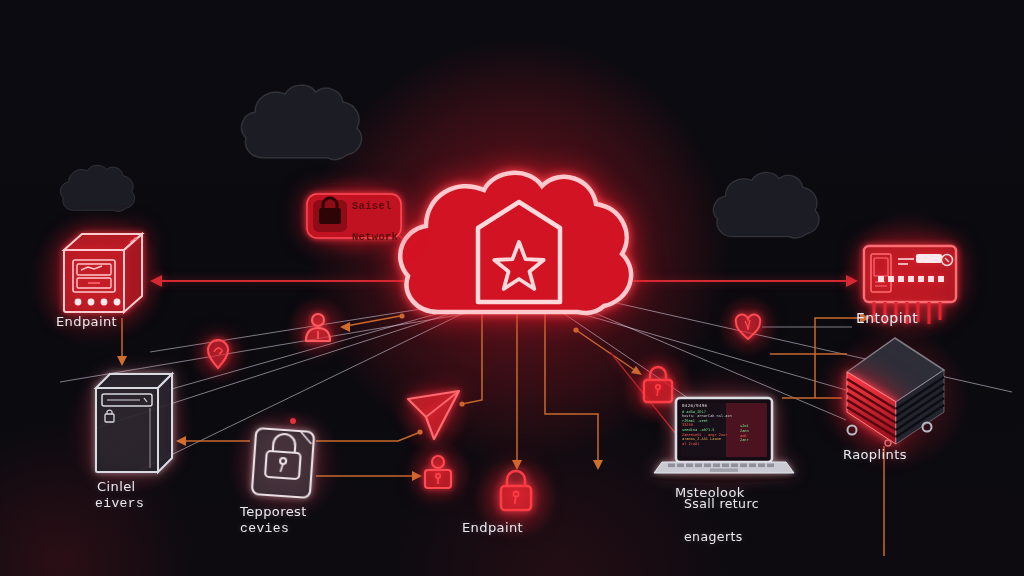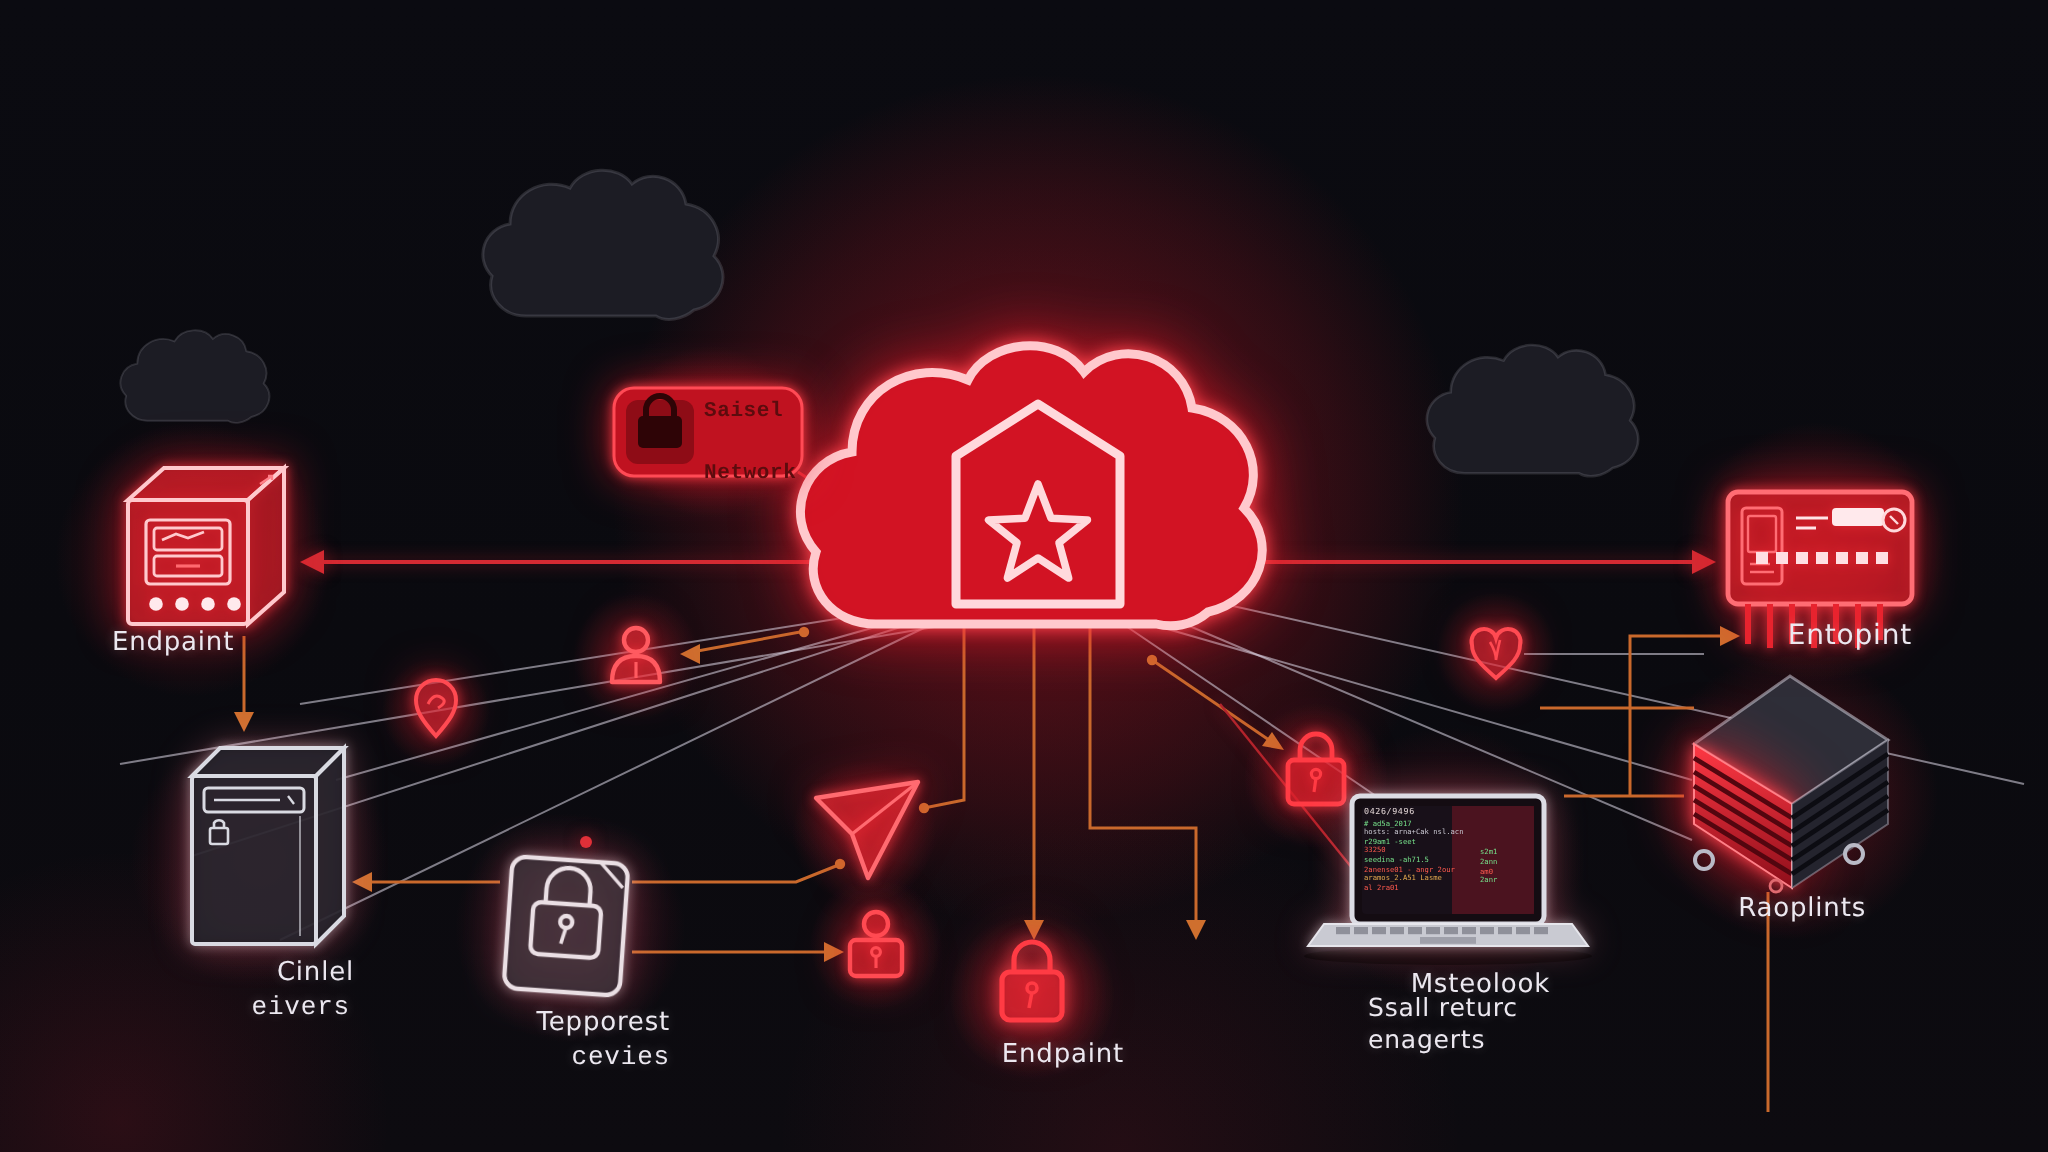--- a/index.html
+++ b/index.html
@@ -24,21 +24,21 @@
     radial-gradient(circle 90px at 908px 276px, rgba(225,30,45,.44), transparent 72%),
     radial-gradient(circle 180px at 60px 560px, rgba(200,30,50,.16), transparent 75%),
     radial-gradient(circle 220px at 560px 575px, rgba(200,30,50,.12), transparent 78%);}
   svg{position:absolute;inset:0;}
   .glow-red{filter:drop-shadow(0 0 3px rgba(255,60,70,.95)) drop-shadow(0 0 11px rgba(230,20,35,.65));}
   .glow-red-strong{filter:drop-shadow(0 0 4px rgba(255,70,80,1)) drop-shadow(0 0 14px rgba(235,25,40,.8));}
   .glow-red-soft{filter:drop-shadow(0 0 4px rgba(220,30,45,.55));}
   .glow-white{filter:drop-shadow(0 0 3px rgba(255,240,245,.45)) drop-shadow(0 0 9px rgba(255,120,140,.35));}
   .label{position:absolute;color:#ece8f0;font-size:13px;letter-spacing:.4px;
          text-shadow:0 0 6px rgba(255,255,255,.22);white-space:nowrap;}
-  .label.center{text-align:right;}
+  .label.center{text-align:left;}
   .badge-text{position:absolute;color:#5c0c0e;font-size:10.5px;font-weight:bold;
               letter-spacing:.3px;white-space:nowrap;font-family:Liberation Mono, monospace;}
   #terminal{position:absolute;left:682px;top:404px;width:86px;height:52px;overflow:hidden;
             font-family:"DejaVu Sans Mono",monospace;font-size:3.6px;line-height:4.6px;}
   #terminal .th{color:#e3d6d6;font-size:4.2px;margin-bottom:1px;letter-spacing:.3px;}
   #terminal .tl{white-space:nowrap;}
   #term-right{position:absolute;left:740px;top:424px;width:28px;
               font-family:"DejaVu Sans Mono",monospace;font-size:3.6px;line-height:4.8px;}
 </style>
 </head>
@@ -302,21 +302,21 @@
   <div class="badge-text" style="left:352px;top:231px;">Network</div>
 
   <div class="label" style="left:56px;top:314px;">Endpaint</div>
   <div class="label center" style="left:97px;top:479px;width:80px;">Cinlel</div>
   <div class="label center" style="left:95px;top:496px;width:80px;font-family:Liberation Mono, monospace;">eivers</div>
   <div class="label center" style="left:240px;top:504px;width:95px;">Tepporest</div>
   <div class="label center" style="left:240px;top:521px;width:95px;font-family:Liberation Mono, monospace;">cevies</div>
   <div class="label center" style="left:462px;top:520px;width:100px;">Endpaint</div>
   <div class="label center" style="left:675px;top:485px;width:100px;">Msteolook</div>
   <div class="label" style="left:684px;top:496px;font-size:12.5px;">Ssall returc</div>
-  <div class="label" style="left:684px;top:512px;font-size:12.5px;">enagerts</div>
+  <div class="label" style="left:684px;top:529px;font-size:12.5px;">enagerts</div>
   <div class="label center" style="left:843px;top:447px;width:90px;">Raoplints</div>
   <div class="label center" style="left:856px;top:310px;width:100px;font-size:14px;">Entopint</div>
 
   <div id="terminal">
     <div class="th">0426/9496</div>
     <div class="tl" style="color: rgb(118, 224, 138);"># ad5a_2017</div>
     <div class="tl" style="color: rgb(200, 198, 208);">hosts: arna+Cak nsl.acn</div>
     <div class="tl" style="color: rgb(118, 224, 138);">r29am1 -seet</div>
     <div class="tl" style="color: rgb(255, 90, 78);">33250</div>
     <div class="tl" style="color: rgb(118, 224, 138);">seedina -ah71.5</div>

